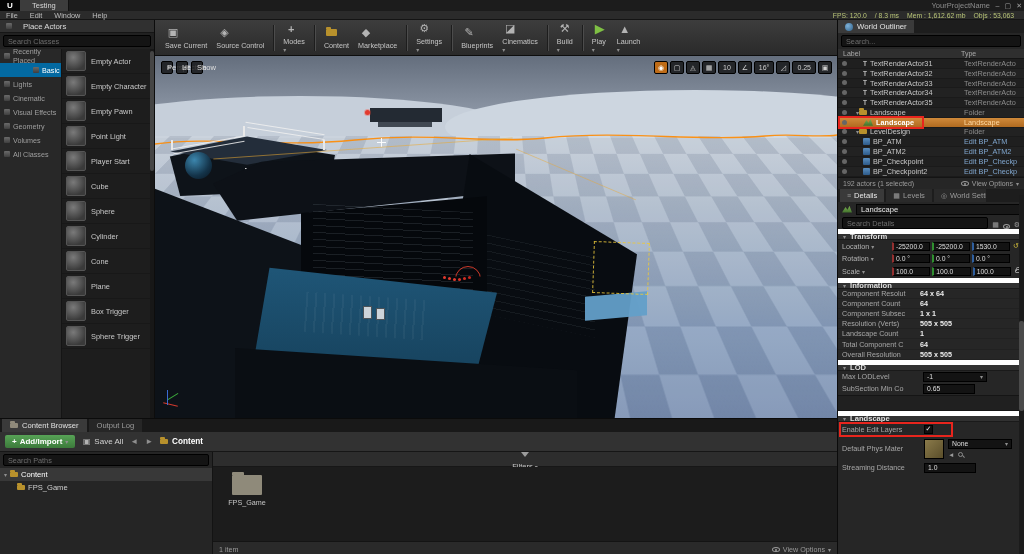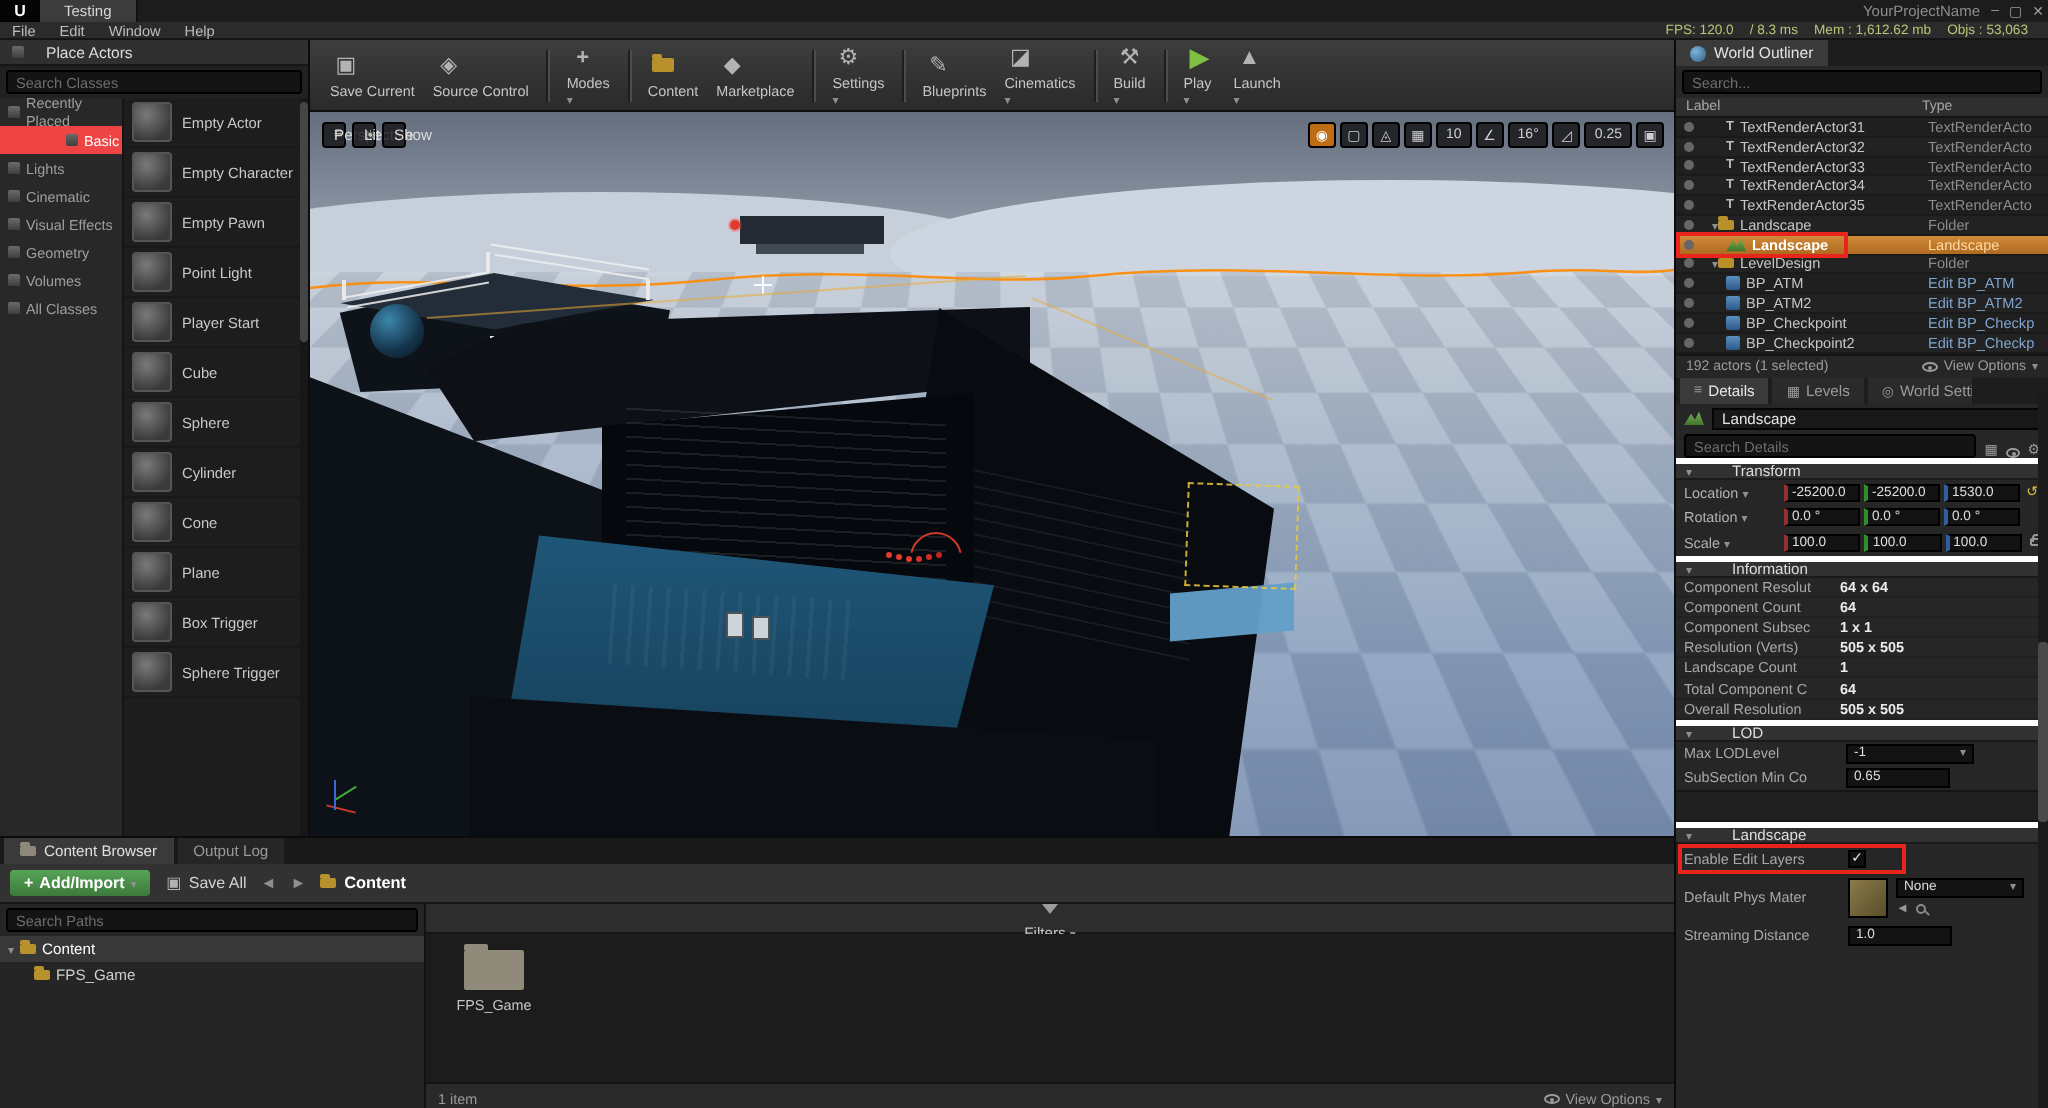--- a/index.html
+++ b/index.html
@@ -24,21 +24,21 @@
 
 
 .pa{position:absolute;left:0;top:20px;width:155px;height:398px;background:#212121;border-right:1px solid #0c0c0c;display:flex;flex-direction:column;}
 .pa-tab{height:13px;background:#303030;display:flex;align-items:center;gap:11px;padding:0 6px;font-size:7.8px;color:#dcdcdc;border-bottom:1px solid #161616;}
 .pa-search{padding:2px 3px;}
 input.sfield{background:#141414;border:1px solid #000;color:#cccccc;font-size:7.3px;height:12px;padding:0 4px;outline:none;width:100%;border-radius:2px;}
 input.sfield::placeholder{color:#6d6d6d;}
 .pa-body{flex:1;display:flex;overflow:hidden;}
 .pa-cats{width:62px;background:#282828;border-right:1px solid #151515;}
 .pa-cat{height:14px;display:flex;align-items:center;gap:3px;padding:0 4px;font-size:7.2px;color:#9f9f9f;}
-.pa-cat.sel{background:#ef4444;color:#ffffff;padding-left:33px;}
+.pa-cat.sel{background:#0369a1;color:#ffffff;padding-left:33px;}
 .cat-ic{width:6px;height:6px;background:linear-gradient(#6a6a6a,#3f3f3f);border-radius:1px;flex:none;}
 .pa-items{flex:1;background:#1d1d1d;position:relative;}
 .pa-item{height:25px;display:flex;align-items:center;gap:5px;padding:0 4px;border-bottom:1px solid #181818;}
 .pa-item .thumb3d{width:20px;height:20px;border-radius:2px;background:radial-gradient(circle at 35% 30%,#7a7a7a,#3a3a3a 75%);border:1px solid #555;flex:none;}
 .pa-item .lbl{font-size:7.4px;color:#c9c9c9;}
 .pa-scroll{position:absolute;right:0;top:0;width:4px;height:100%;background:#171717;}
 .pa-scroll .pthumb{position:absolute;top:2px;left:0;width:4px;height:120px;background:#454545;border-radius:2px;}
 
 
 .tbar{position:absolute;left:155px;top:20px;width:682px;height:36px;background:linear-gradient(#3d3d3d,#2a2a2a);border-bottom:1px solid #101010;display:flex;align-items:center;gap:9px;padding:0 10px;}
@@ -175,21 +175,21 @@
 .ol-foot{height:12px;display:flex;align-items:center;padding:0 5px;font-size:7px;color:#9c9c9c;background:#262626;border-top:1px solid #141414;}
 .ol-foot .right{margin-left:auto;display:flex;align-items:center;gap:3px;}
 .dtabs{height:13px;display:flex;background:#1d1d1d;gap:2px;padding-left:2px;align-items:stretch;}
 .dtab{padding:0 7px;display:flex;align-items:center;gap:3px;font-size:7.6px;background:#2a2a2a;color:#9b9b9b;white-space:nowrap;overflow:hidden;}
 .dtab.active{background:#3a3a3a;color:#e8e8e8;}
 .dtab.clip{max-width:52px;}
 .dname{height:14px;display:flex;align-items:center;gap:4px;padding:0 4px;background:#262626;}
 .dname .nfield{flex:1;height:11px;background:#181818;border:1px solid #050505;color:#e6e6e6;font-size:7.6px;display:flex;align-items:center;padding:0 4px;}
 .dsearch{height:13px;display:flex;align-items:flex-end;gap:4px;padding:0 4px;}
 .dsic{font-size:7px;color:#9a9a9a;}
-.sec-h{height:11px;display:flex;align-items:center;gap:20px;padding:0 5px;background:#313131;border-top:3px solid #ffffff;border-bottom:1px solid #1a1a1a;font-size:7.6px;font-weight:normal;color:#dedede;}
+.sec-h{height:11px;display:flex;align-items:center;gap:4px;padding:0 5px;background:#313131;border-top:5px solid #ffffff;border-bottom:1px solid #1a1a1a;font-size:7.6px;font-weight:bold;color:#dedede;}
 .trow{height:12.5px;display:flex;align-items:center;padding:0 4px;gap:2px;}
 .tlab{width:48px;font-size:7.2px;color:#b2b2b2;display:flex;align-items:center;gap:2px;flex:none;}
 .tf{flex:1;height:9px;background:#131313;border:1px solid #000;border-left:2px solid #555;font-size:6.8px;color:#dedede;display:flex;align-items:center;padding:0 2px;white-space:nowrap;overflow:hidden;}
 .tf.x{border-left-color:#943030;} .tf.y{border-left-color:#2f8f2f;} .tf.z{border-left-color:#2f5f9f;}
 .rst{font-size:7px;color:#d8c23a;width:8px;text-align:center;flex:none;}
 .rst::before{content:"↺";}
 .lock{width:5px;height:4px;border:1px solid #999;border-radius:1px;position:relative;margin-left:2px;flex:none;}
 .lock::before{content:"";position:absolute;top:-3px;left:0.5px;width:3px;height:2.5px;border:1px solid #999;border-bottom:none;border-radius:2px 2px 0 0;}
 .drow{height:10.2px;display:flex;align-items:center;padding:0 4px;border-bottom:1px solid #212121;}
 .dlabel{width:78px;color:#a8a8a8;font-size:7.2px;white-space:nowrap;overflow:hidden;flex:none;}

